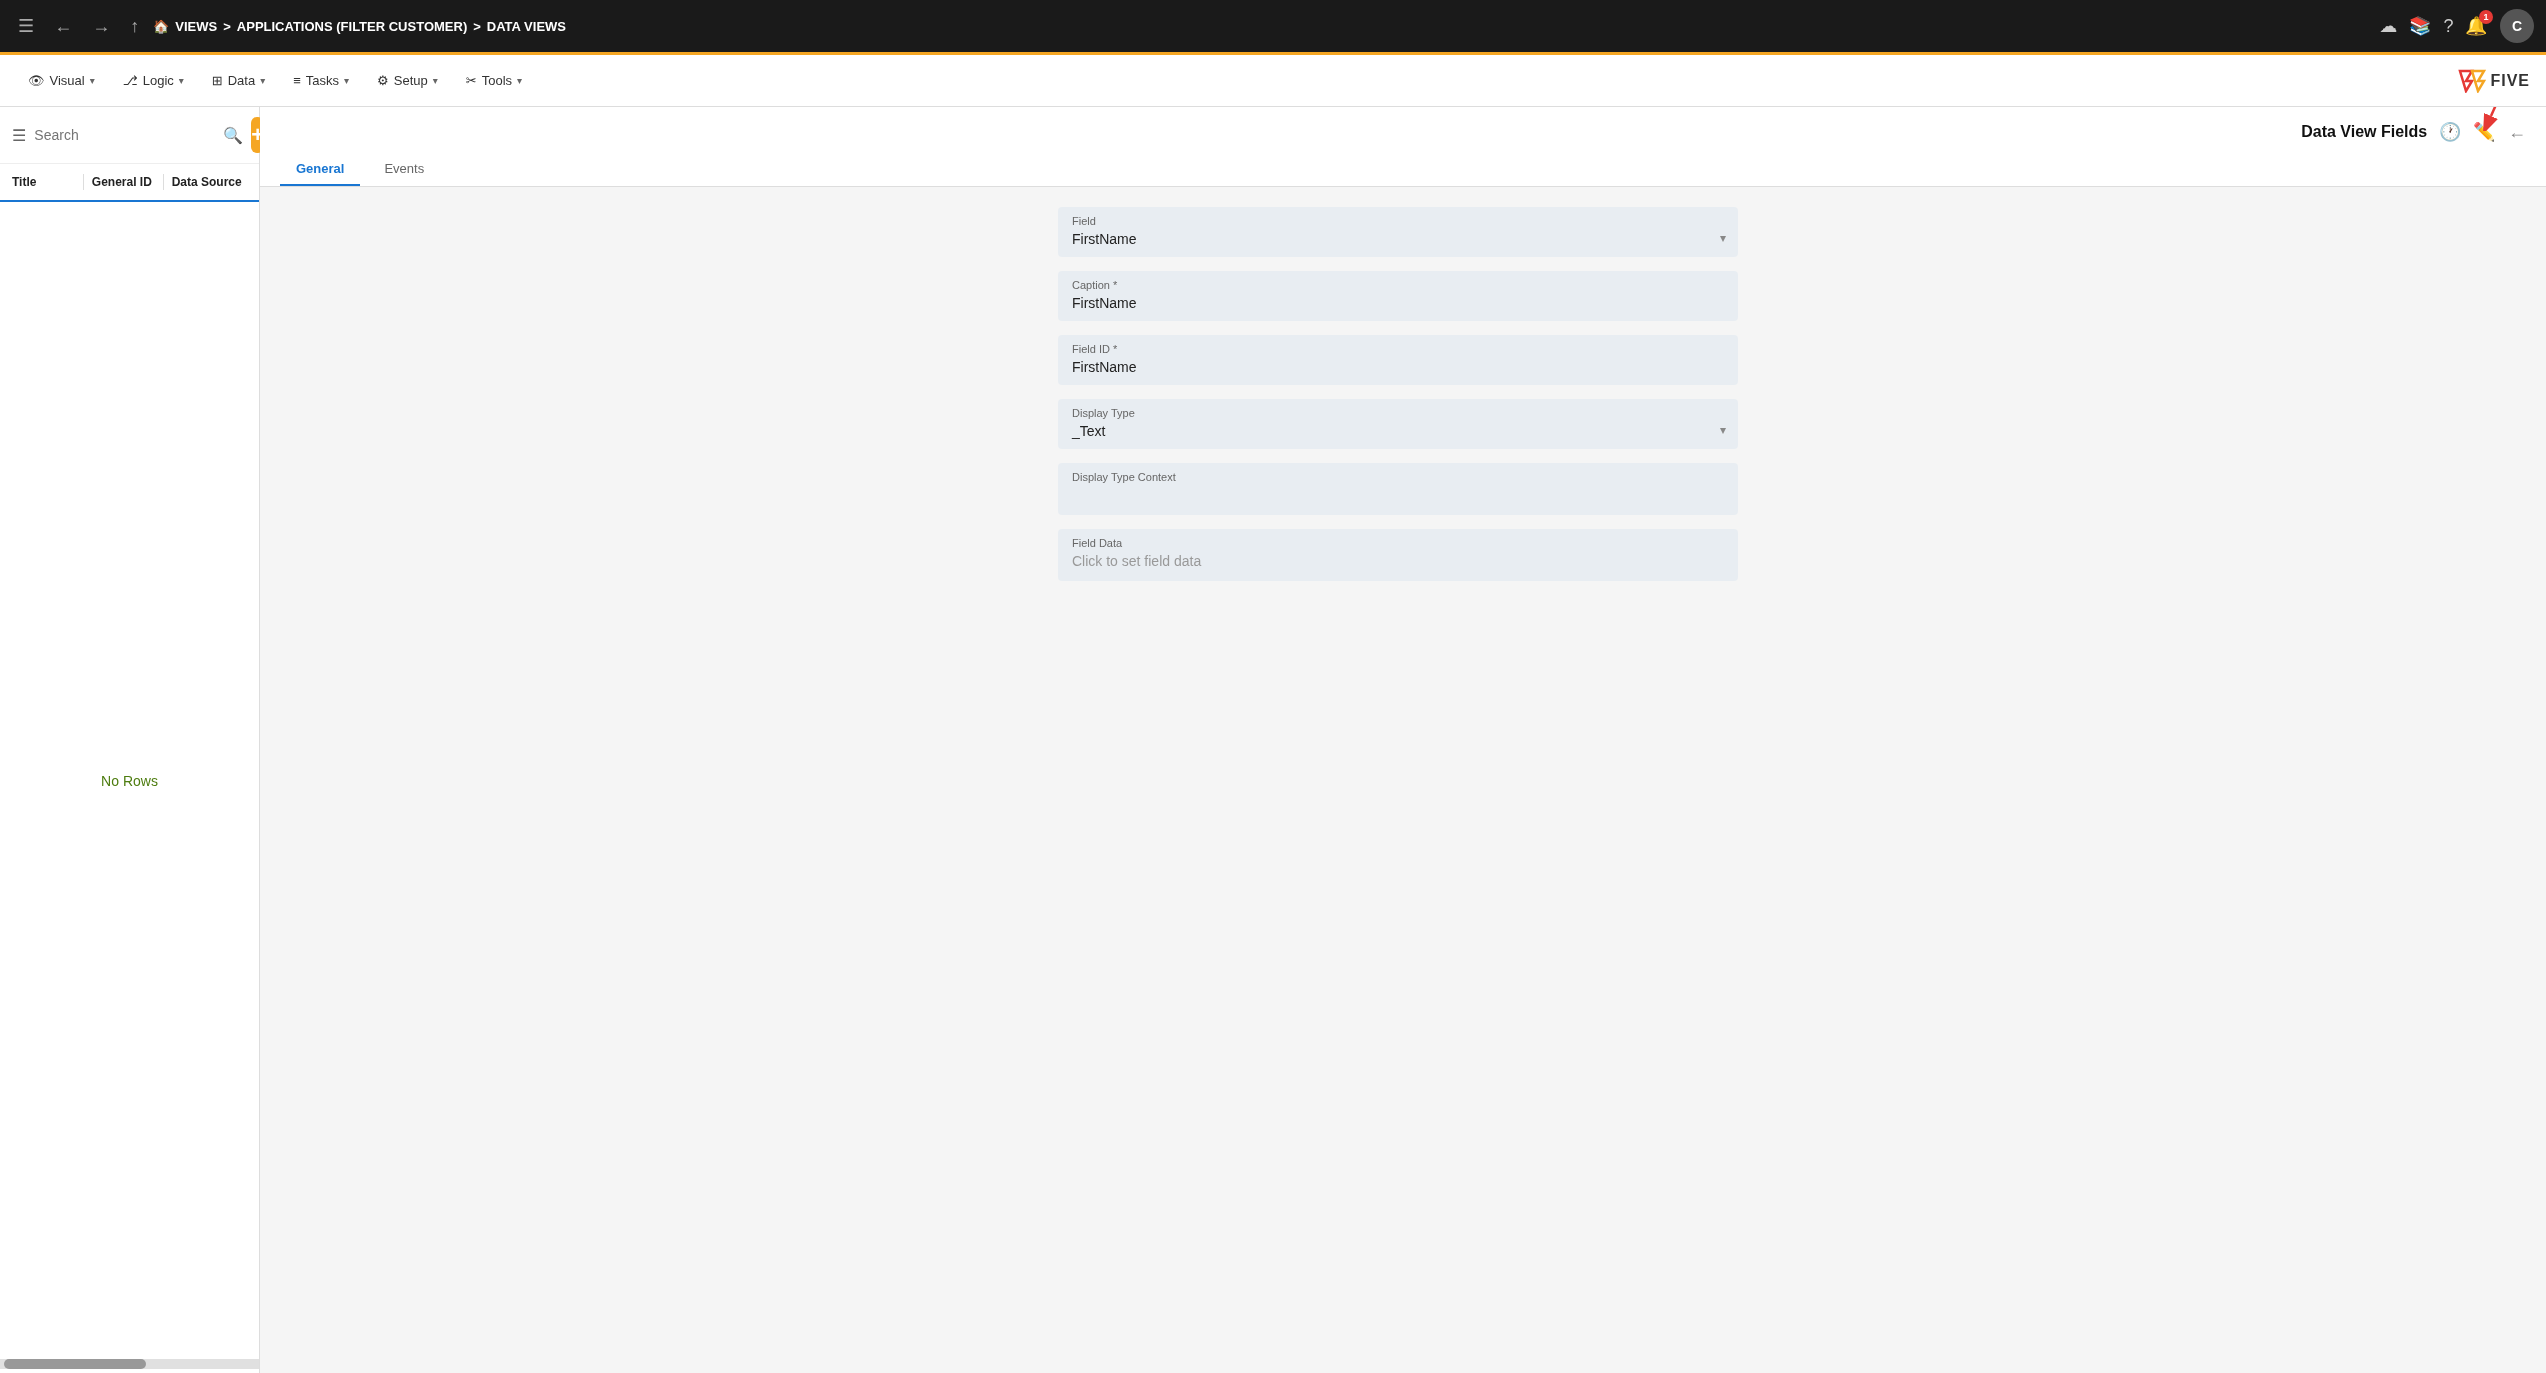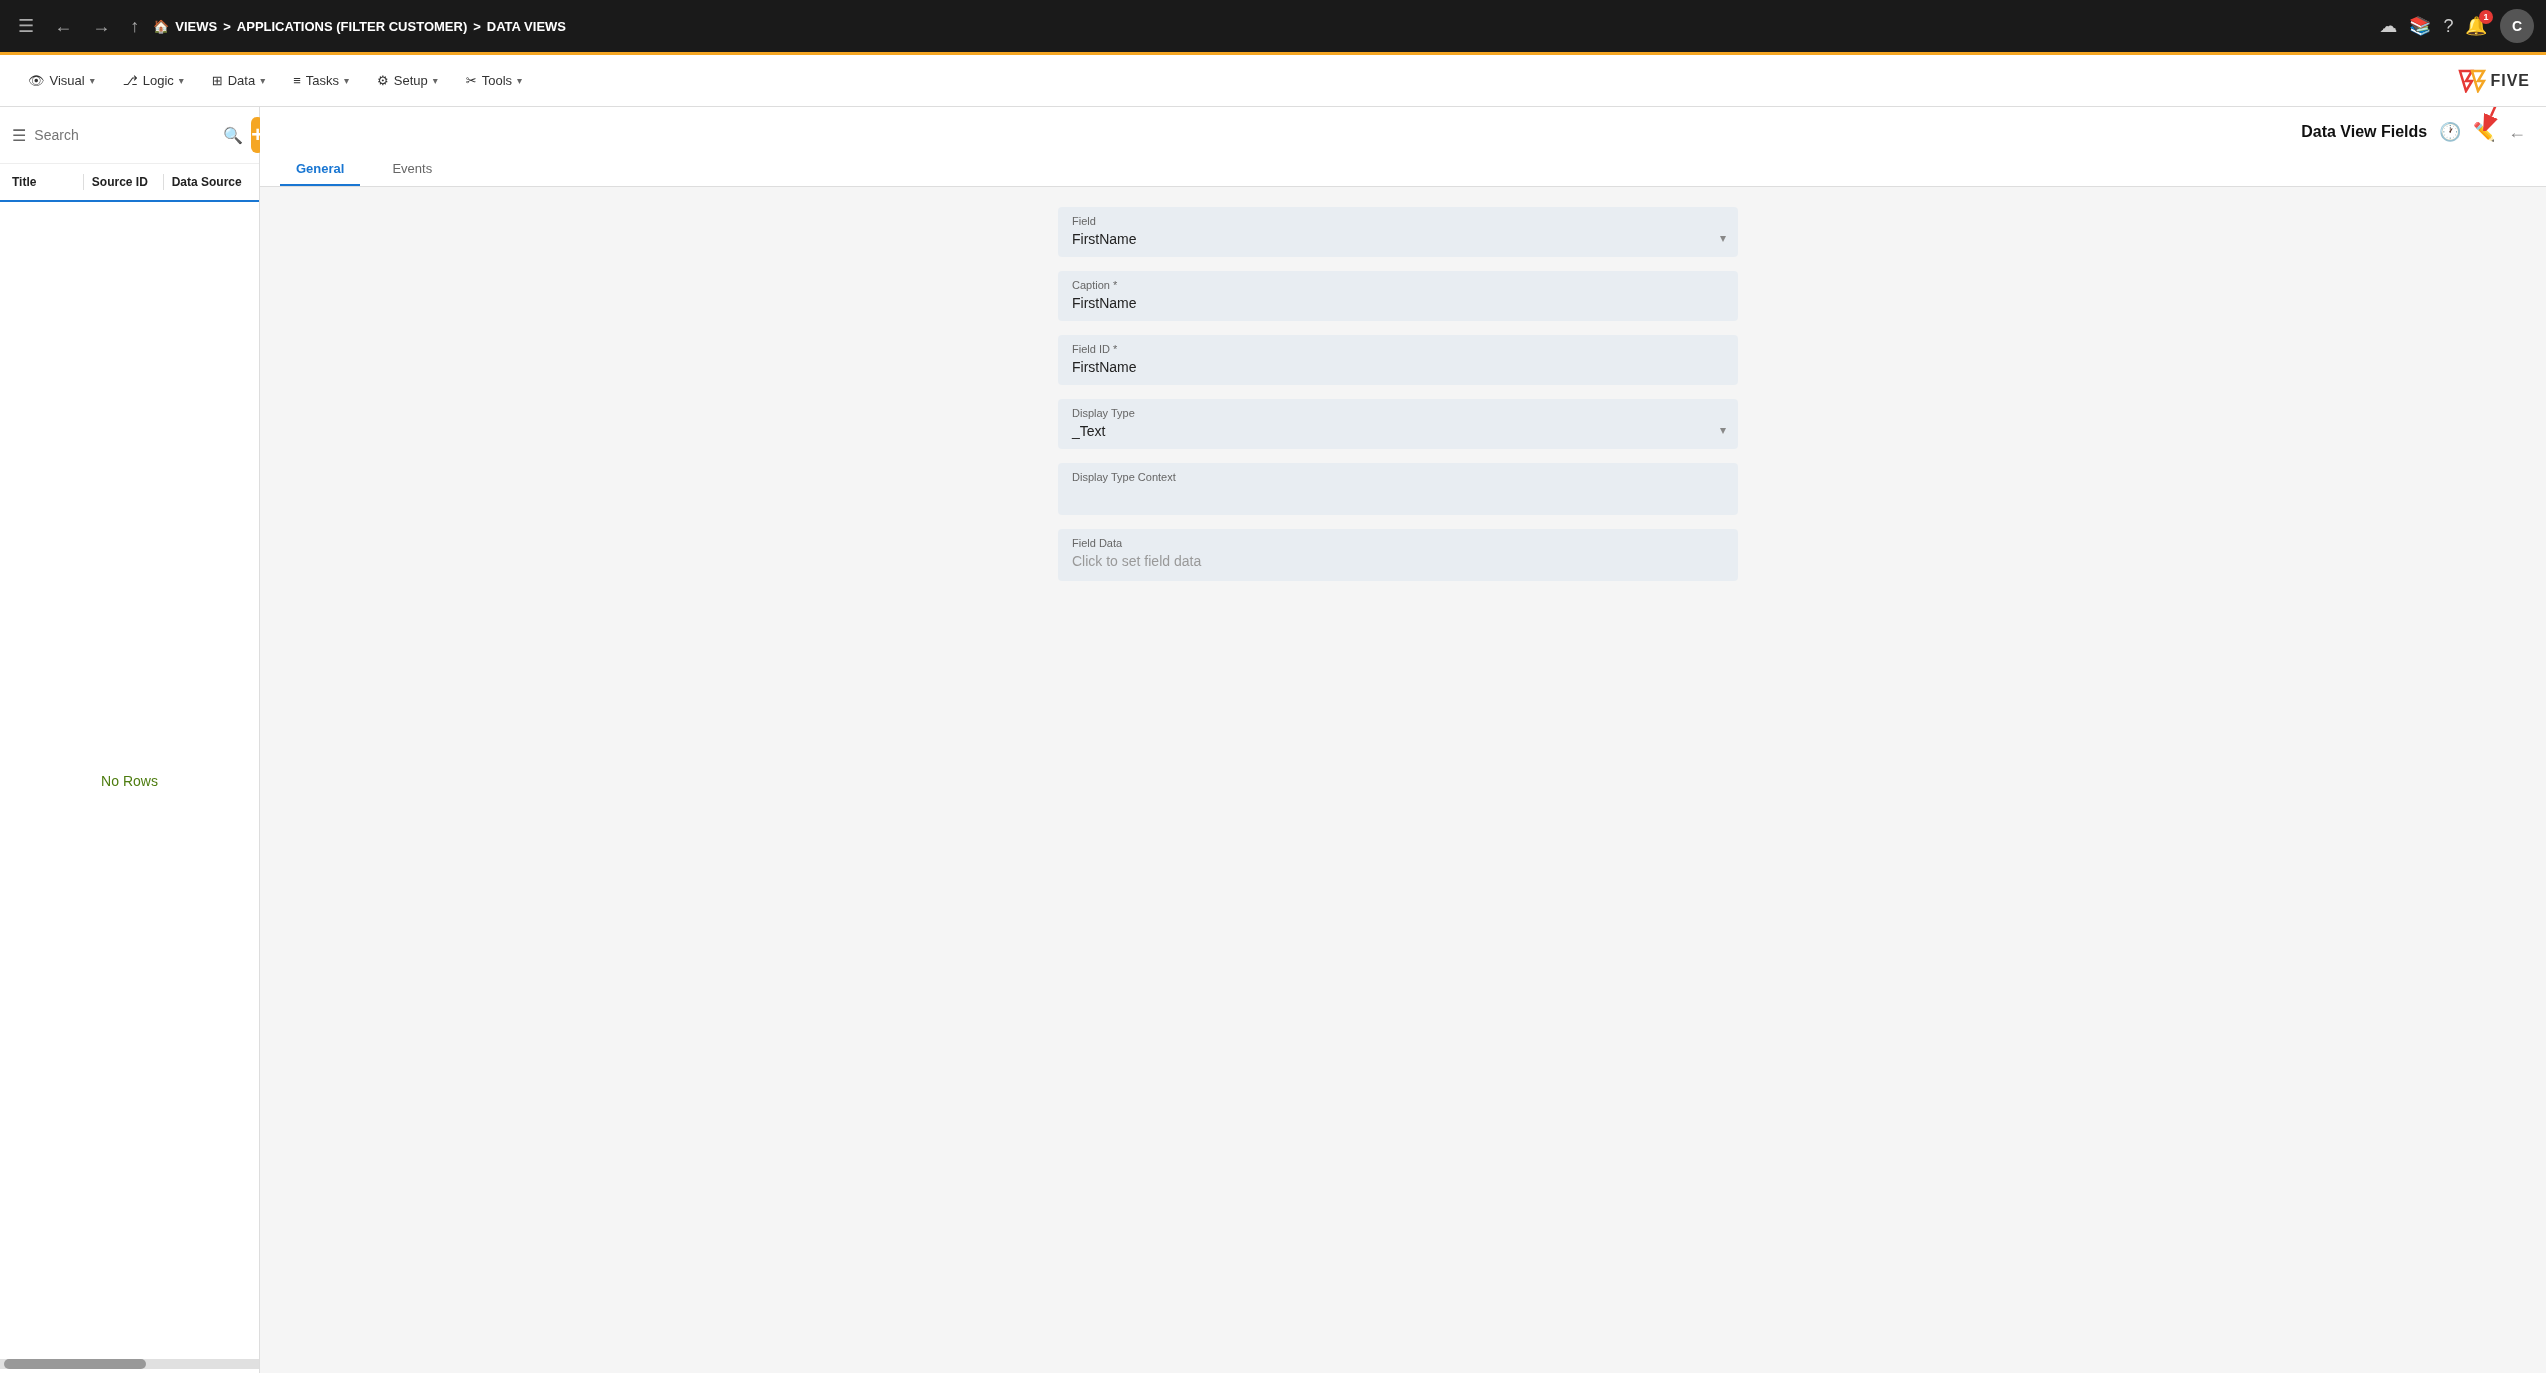--- a/index.html
+++ b/index.html
@@ -239,21 +239,21 @@
       gap: 12px;
       margin-bottom: 10px;
       text-align: right;
     }
     .sub-icon { font-size: 18px; color: #888; cursor: pointer; }
     .sub-icon.pencil-red { color: #888; }
 
     
     .tabs {
       display: flex;
-      gap: 16px;
+      gap: 8px;
       margin-top: 2px;
     }
     .tab {
       padding: 8px 16px;
       font-size: 13px;
       cursor: pointer;
       color: #666;
       border-bottom: 2px solid transparent;
     }
     .tab.active {
@@ -381,21 +381,21 @@
   <div class="sidebar">
     <div class="sidebar-header">
       <span class="filter-icon">☰</span>
       <input class="sidebar-search-input" type="text" placeholder="Search" style="">
       <span class="sidebar-search-icon">🔍</span>
       <button class="sidebar-add-btn">+</button>
     </div>
     <div class="sidebar-table-header">
       <span class="col col-title">Title</span>
       <div class="col-divider"></div>
-      <span class="col col-action">Source ID</span>
+      <span class="col col-action">General ID</span>
       <div class="col-divider"></div>
       <span class="col col-source">Data Source</span>
     </div>
     <div class="no-rows">No Rows</div>
     <div class="sidebar-scrollbar">
       <div class="sidebar-scrollbar-thumb"></div>
     </div>
   </div>
 
   <div class="right-panel">

